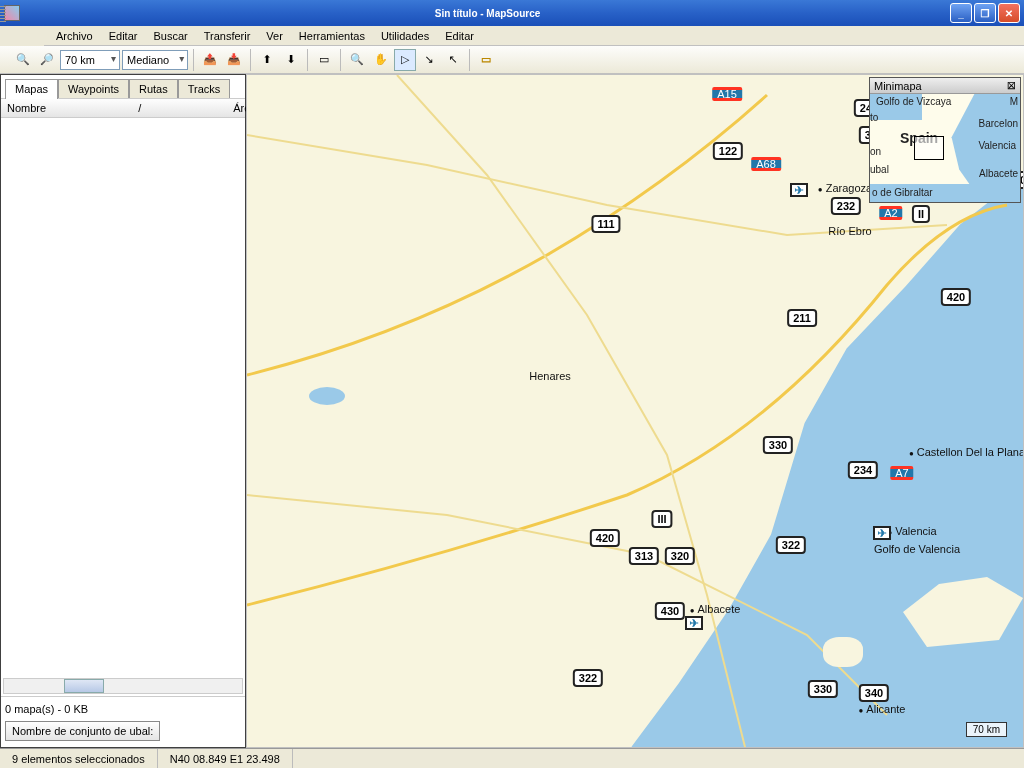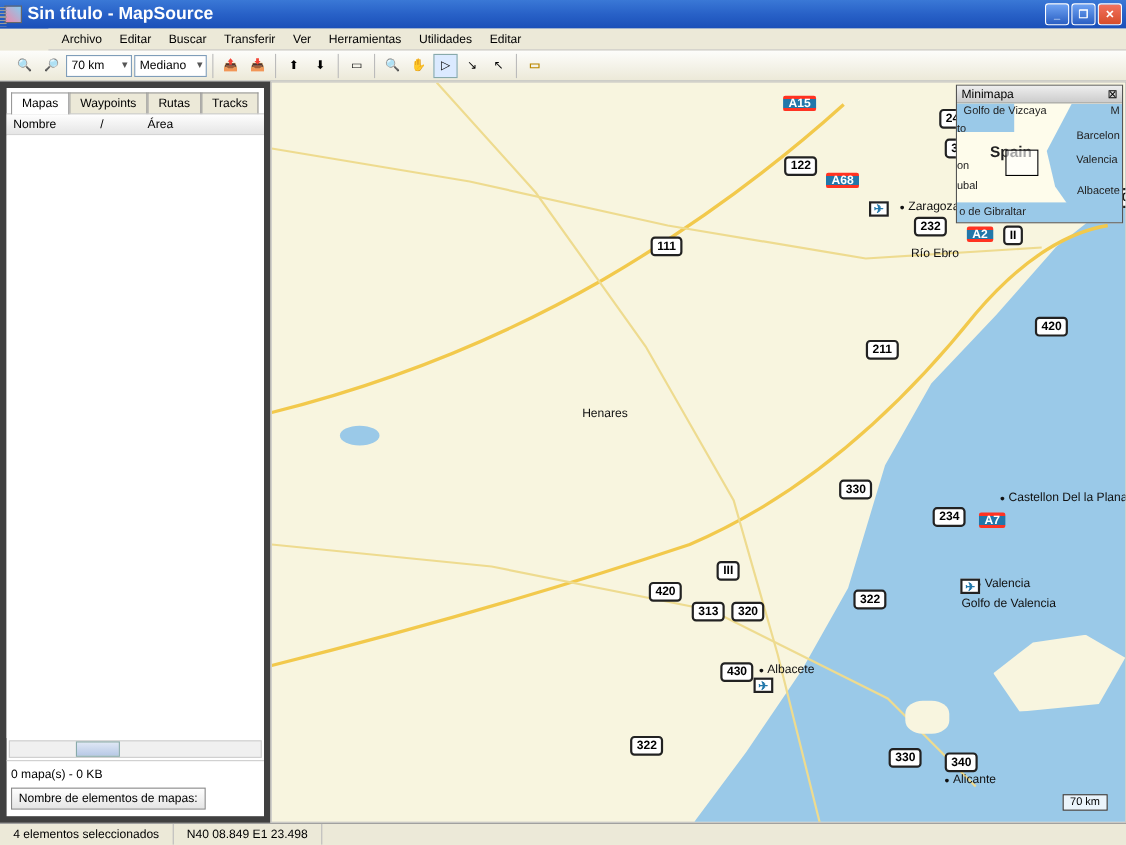--- a/index.html
+++ b/index.html
@@ -1,53 +1,53 @@
 <!DOCTYPE html>
 <html><head>
 <meta charset="utf-8">
 <style>
 * { box-sizing: border-box; margin: 0; padding: 0; font-family: Tahoma, sans-serif; font-size: 11px; }
 body { width: 1024px; height: 768px; background: #ece9d8; display: flex; flex-direction: column; overflow: hidden; }
 
 .titlebar { height: 26px; background: linear-gradient(to bottom, #3a78d6 0%, #2861c7 50%, #1a4fb8 100%); display: flex; align-items: center; padding: 0 4px; color: white; font-weight: bold; }
 .titlebar .icon-app { width: 16px; height: 16px; background: linear-gradient(45deg,#e8a,#8ce); margin-right: 5px; border: 1px solid #666; }
-.titlebar .title-text { flex: 1; font-size: 16px; }
+.titlebar .title-text { flex: 1; font-size: 10px; text-align: center; }
 .winbtns { display: flex; gap: 2px; }
 .winbtn { width: 22px; height: 20px; border: 1px solid #fff; border-radius: 3px; display: flex; align-items: center; justify-content: center; font-weight: bold; font-size: 10px; }
 .winbtn.min { background: linear-gradient(#6fa3f3,#2a5fc3); }
 .winbtn.max { background: linear-gradient(#6fa3f3,#2a5fc3); }
 .winbtn.cls { background: linear-gradient(#f3725f,#d64d2a); }
 
 .menubar { height: 20px; background: #ece9d8; display: flex; align-items: center; padding: 0 4px; border-bottom: 1px solid #c0c0c0; margin-left: 44px; }
 .menubar span { padding: 2px 8px; cursor: default; }
 
 .toolbar { height: 28px; background: linear-gradient(#fdfdfb,#ece9d8); display: flex; align-items: center; padding: 0 4px; border-bottom: 1px solid #c0c0c0; gap: 2px; }
 .tbtn { width: 22px; height: 22px; display: flex; align-items: center; justify-content: center; border: 1px solid transparent; }
 .tsel { height: 20px; border: 1px solid #7f9db9; background: white; padding: 1px 18px 1px 4px; position: relative; display: flex; align-items: center; min-width: 60px; }
 .tsel::after { content: "▾"; position: absolute; right: 3px; top: 2px; font-size: 10px; color: #555; }
 .tsep { width: 1px; height: 22px; background: #bbb; margin: 0 3px; }
 
 .content { flex: 1; display: flex; position: relative; }
-.sidebar { width: 246px; background: #fff; border: 6px solid #404040; display: flex; flex-direction: column; position: relative; }
+.sidebar { width: 246px; background: #fff; border: 1px solid #404040; display: flex; flex-direction: column; position: relative; }
 .tabs { display: flex; padding: 4px 4px 0 4px; gap: 0; }
 .tab { padding: 3px 9px; border: 1px solid #999; background: #ece9d8; border-bottom: none; font-size: 11px; }
 .tab.active { background: #fff; position: relative; z-index: 2; padding-bottom: 4px; }
 .divider { position: absolute; left: 0; top: 6px; width: 6px; height: 18px; background: repeating-linear-gradient(to bottom, #999 0 1px, transparent 1px 3px); }
-.listhdr { display: flex; background: linear-gradient(#fefefe,#e5e5e5); border-top: 1px solid #ccc; border-bottom: 1px solid #ccc; margin-top: -1px; padding: 3px 6px; gap: 40px; }
+.listhdr { display: flex; background: linear-gradient(#fefefe,#e5e5e5); border-top: 1px solid #ccc; border-bottom: 1px solid #ccc; margin-top: -1px; padding: 3px 6px; gap: 92px; }
 .listbody { flex: 1; background: white; }
 .bottompanel { padding: 6px 4px; font-size: 11px; border-top:1px solid #ccc; }
 .checkbox-row { display: flex; align-items: flex-start; gap: 4px; color: #999; margin-top: 4px; }
 .btn { border: 1px solid #888; background: linear-gradient(#fefefe,#e5e5e5); padding: 3px 6px; margin-top: 6px; }
 .scrollthin { height: 16px; background: #f0f0f0; border: 1px solid #ccc; margin: 2px; position: relative; }
 .scrollthumb { position:absolute; left:60px; top:0; bottom:0; width:40px; background:linear-gradient(#dfe7f5,#b7c9e6); border:1px solid #8aa; }
 
 .maparea { flex: 1; position: relative; background: #f8f5df; overflow: hidden; border: 1px solid #c0c0c0; }
 .sea { position: absolute; background: #9ac9e8; }
 .roadshield { position: absolute; background: #fff; border: 2px solid #222; border-radius: 4px; padding: 1px 4px; font-weight: bold; font-size: 11px; transform: translate(-50%,-50%); }
-.hwyshield { position: absolute; background: linear-gradient(#f32 0%, #f32 20%, #27a 20%, #27a 80%, #f32 80%); color: white; padding: 1px 5px; font-weight: bold; border-radius: 2px; transform: translate(-50%,-50%); font-size:11px; }
+.hwyshield { position: absolute; background: linear-gradient(#f32 0%, #f32 20%, #27a 20%, #27a 80%, #f32 80%); color: white; padding: 1px 5px; font-weight: normal; border-radius: 2px; transform: translate(-50%,-50%); font-size:11px; }
 .citylabel { position: absolute; font-size: 11px; color: #111; transform: translate(-50%,-50%); white-space: nowrap; }
 .citylabel.dot::before { content: "●"; margin-right: 3px; font-size: 8px; }
 .airport { position: absolute; width: 18px; height: 14px; background: white; border: 2px solid #222; display: flex; align-items:center; justify-content:center; color:#27a; font-weight:bold; transform: translate(-50%,-50%); }
 .airport::after { content:"✈"; font-size:11px; }
 
 .minimap { position: absolute; right: 2px; top: 2px; width: 152px; height: 126px; border: 1px solid #555; background: #fefceb; }
 .minititle { height: 16px; background: linear-gradient(#eee,#ccc); display:flex; align-items:center; justify-content:space-between; padding:0 4px; font-size:11px; border-bottom:1px solid #999; }
 .minibody { position: relative; height: 108px; overflow: hidden; }
 .miniwater { position:absolute; background:#9ac9e8; }
 .minilabel { position:absolute; font-size:10px; color:#222; white-space:nowrap; }
@@ -126,21 +126,21 @@
       <span>Nombre</span>
       <span>/</span>
       <span>Área</span>
     </div>
     <div class="listbody"></div>
     <div class="scrollthin">
         <div class="scrollthumb"></div>
       </div>
     <div class="bottompanel">
       <div>0 mapa(s) - 0 KB</div>
-      <button class="btn">Nombre de elementos de mapas:</button>
+      <button class="btn">Nombre de conjunto de ubal:</button>
     </div>
   </div>
 
   <div class="maparea">
 
     <div class="sea" style="right:0;top:100px;width:420px;height:620px;clip-path:polygon(100% 0,100% 100%,0 100%,7% 92%,18% 82%,30% 70%,40% 58%,48% 40%,58% 28%,72% 18%,85% 8%)"></div>
     <div class="sea" style="left:62px;top:312px;width:36px;height:18px;border-radius:50%"></div>
 
     <svg class="roads" width="780" height="720">
       <path d="M 0 530 Q 200 480 380 420 Q 520 360 640 210 Q 700 140 760 130" stroke="#f2c94c" stroke-width="3" fill="none"></path>
@@ -217,15 +217,15 @@
         <div class="minilabel" style="left:0;top:70px">ubal</div>
         <div class="minilabel" style="right:2px;top:74px">Albacete</div>
         <div class="minilabel" style="left:2px;bottom:4px">o de Gibraltar</div>
         <div class="minibox" style="left:44px;top:42px;width:30px;height:24px"></div>
       </div>
     </div>
   </div>
 </div>
 
 <div class="statusbar">
-  <div class="cell">4 elementos seleccionados</div>
+  <div class="cell">9 elementos seleccionados</div>
   <div class="cell">N40 08.849 E1 23.498</div>
 </div>
 
 </body></html>

